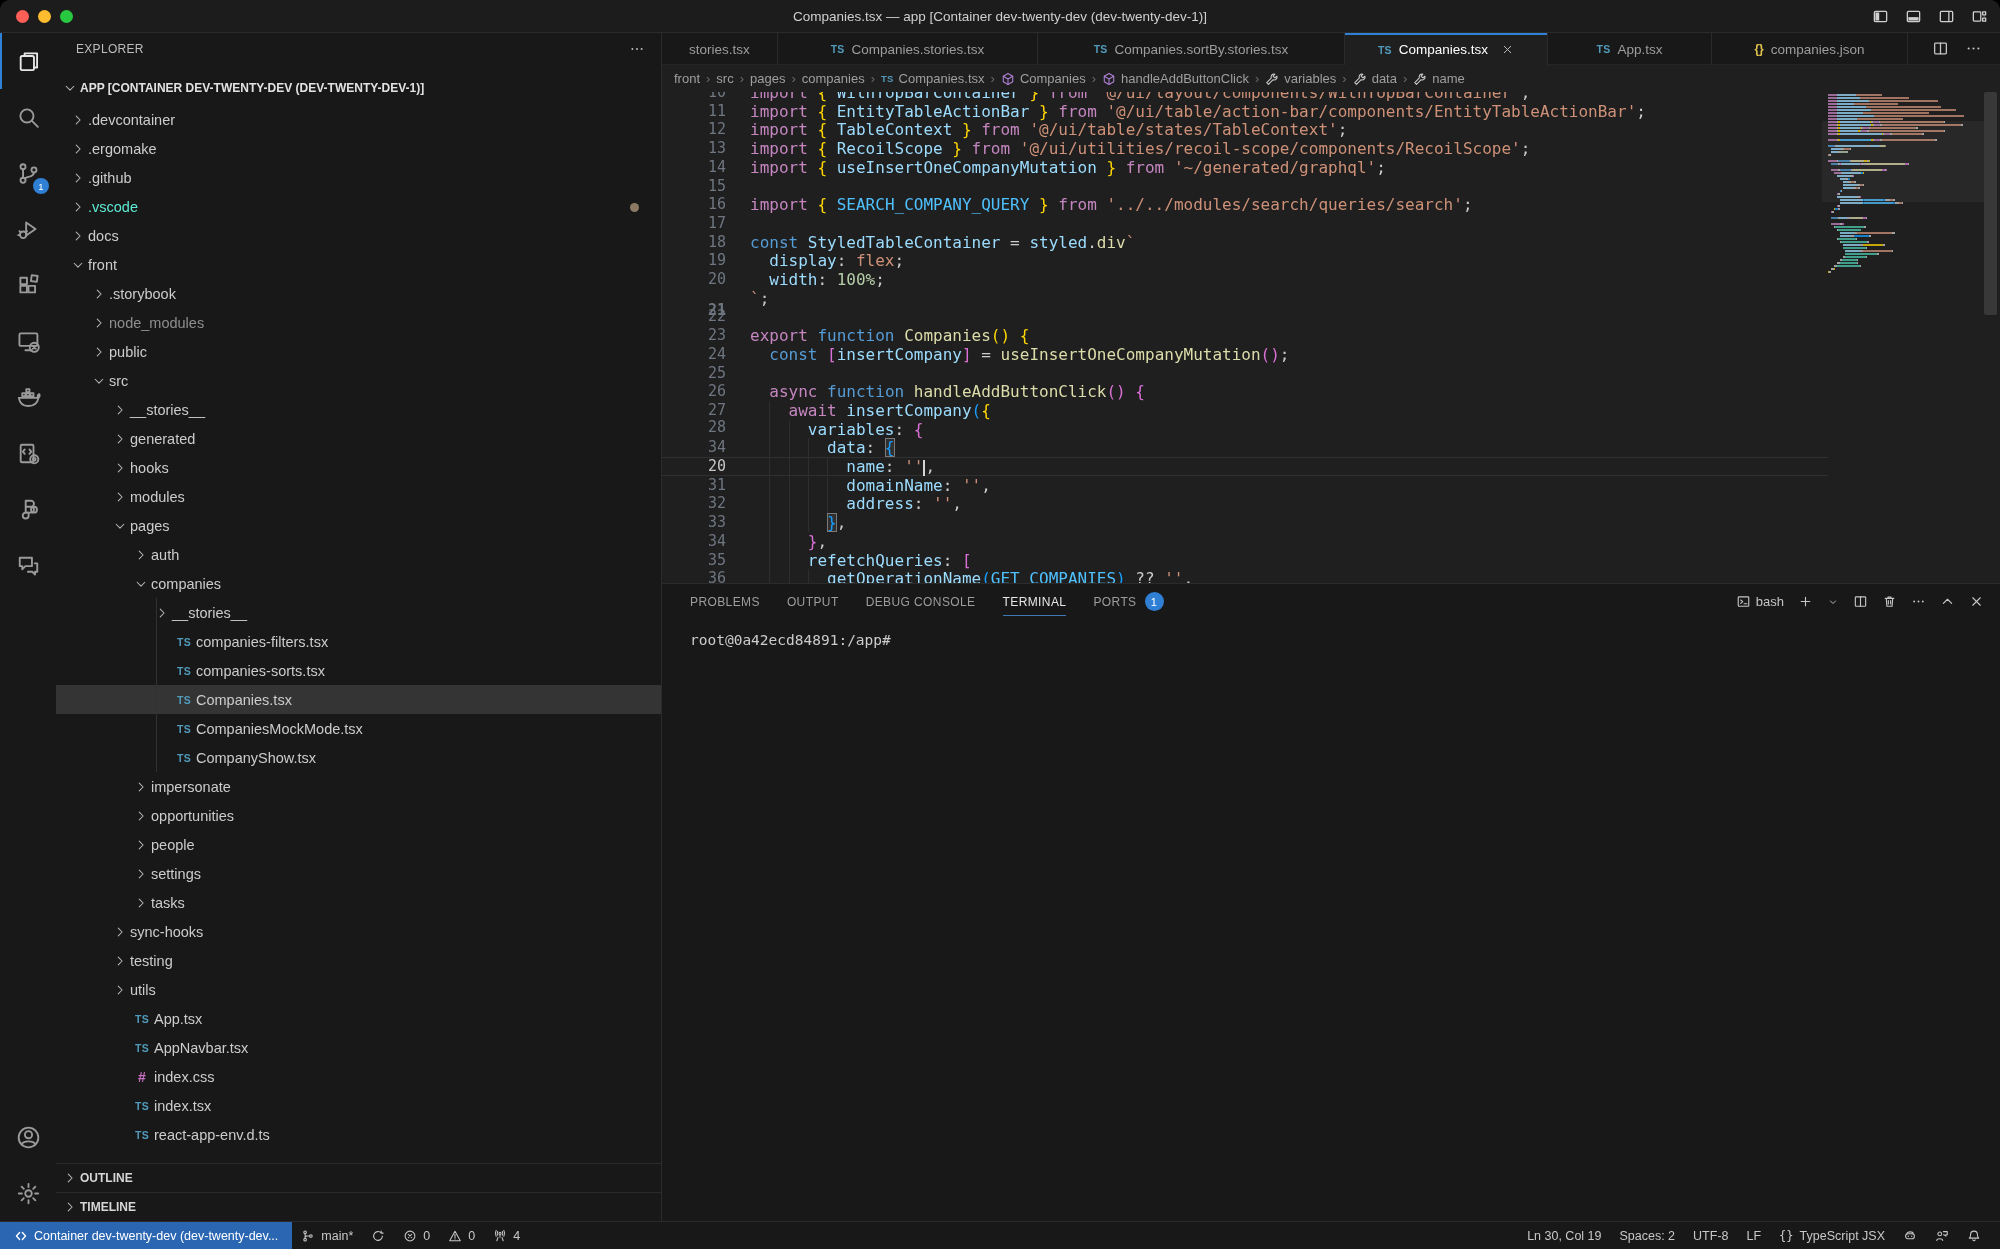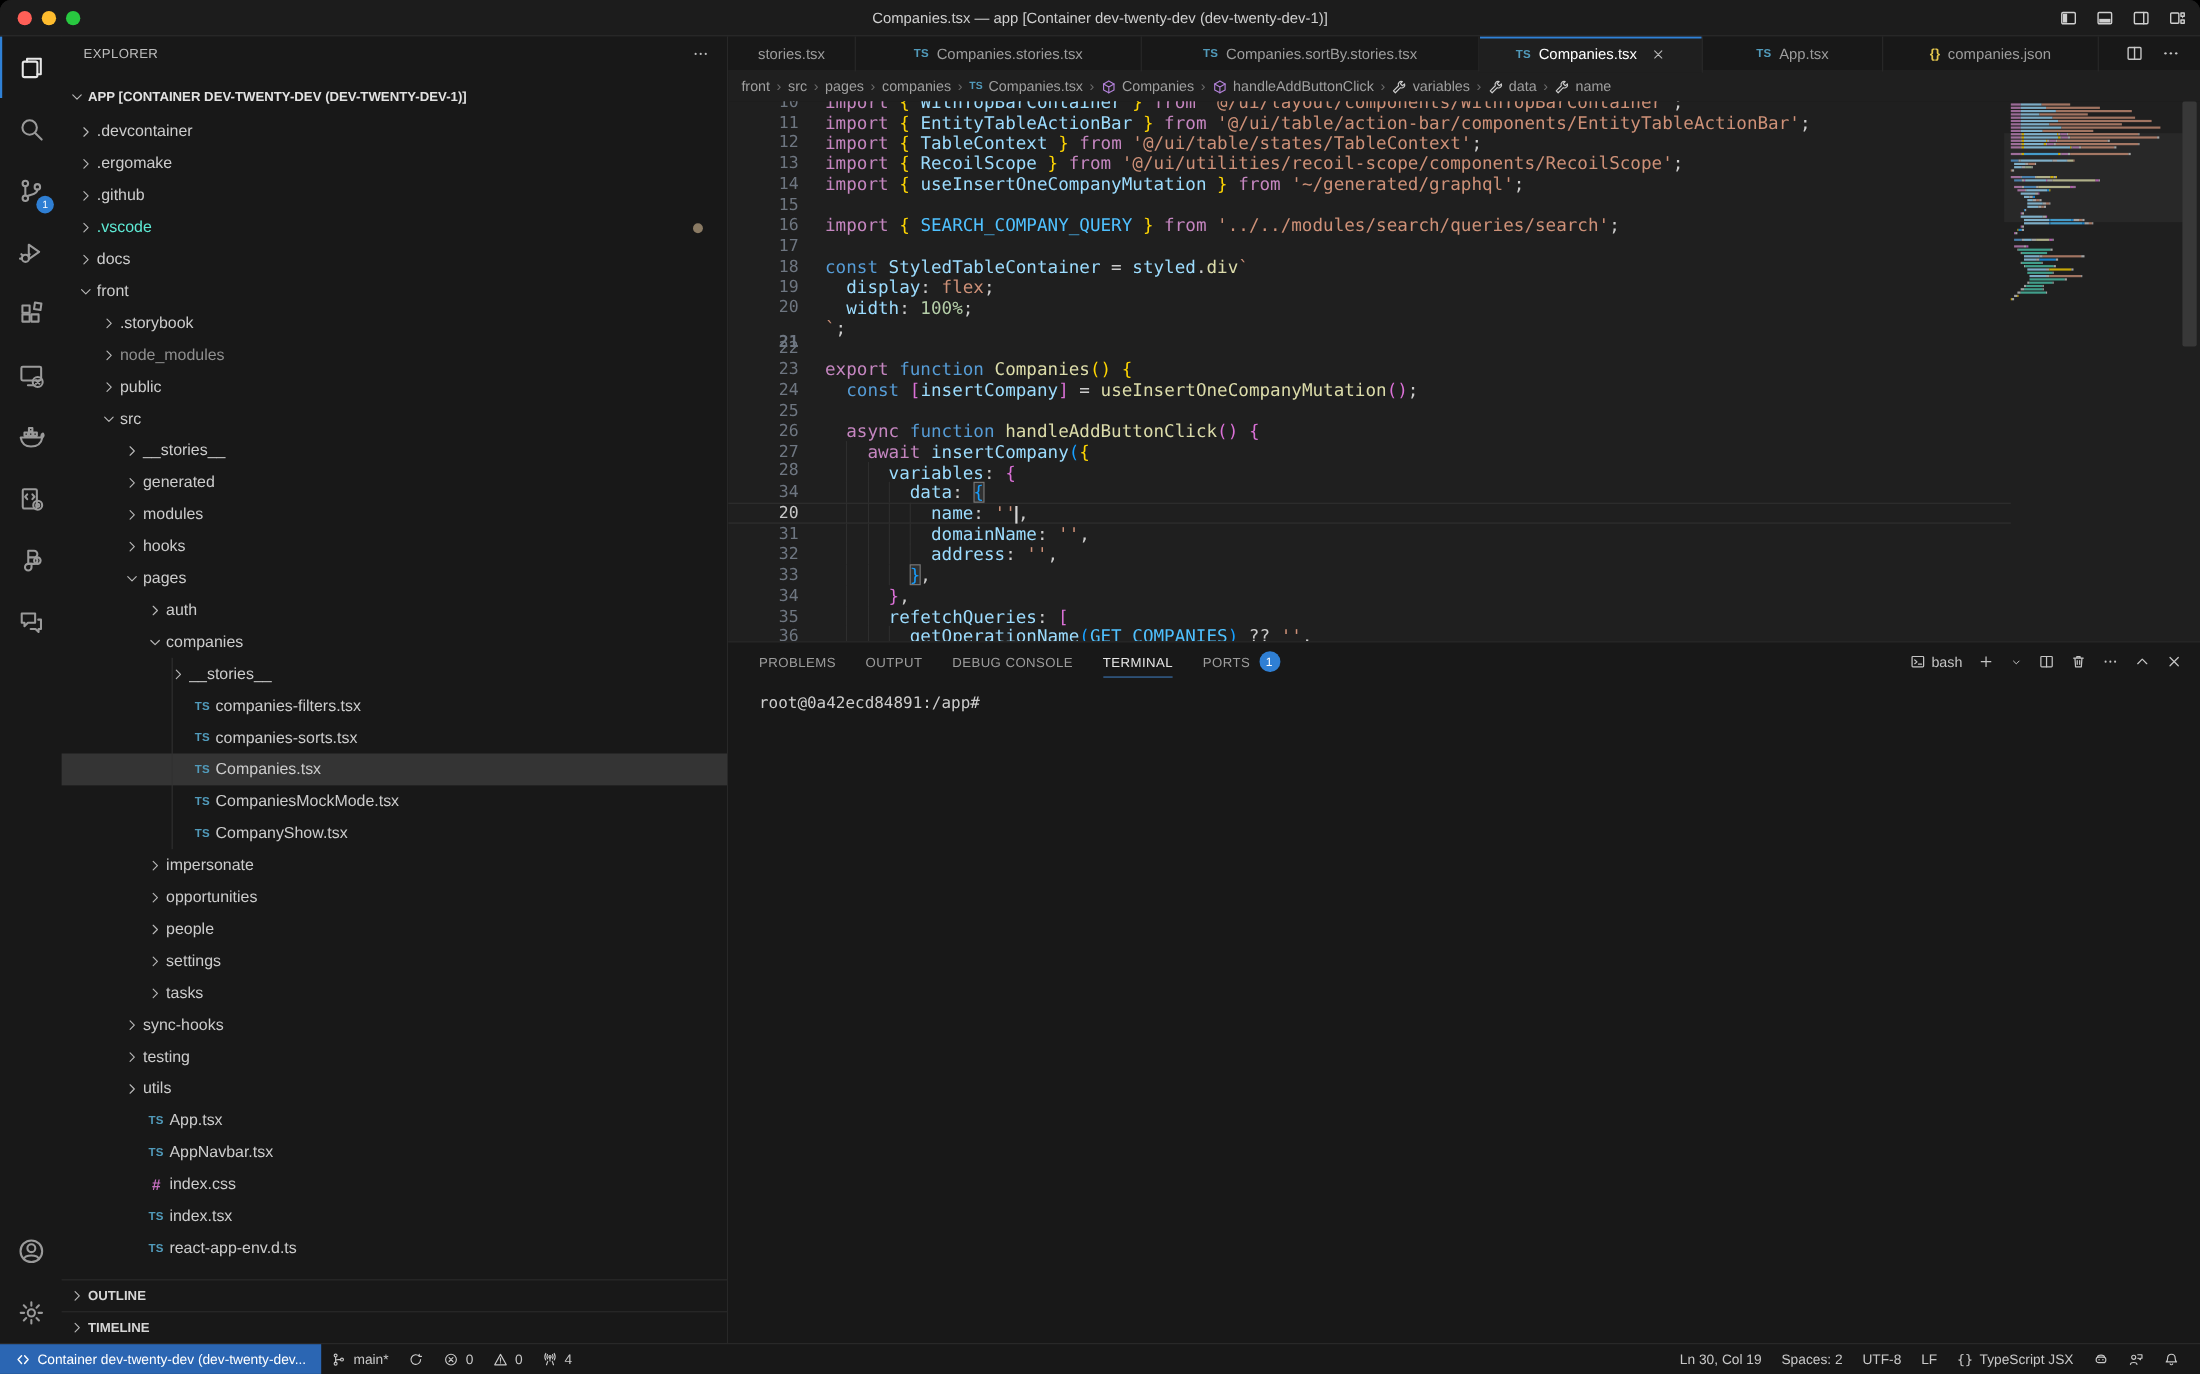--- a/index.html
+++ b/index.html
@@ -360,29 +360,29 @@
               </svg>
             </span>
             <span>generated</span>
           </div>
           <div class="row" style="padding-left: 54px;">
             <span class="chev">
               <svg width="14" height="14" viewBox="0 0 16 16" fill="none" stroke="currentColor" stroke-width="1.2" stroke-linecap="round" stroke-linejoin="round">
                 <path d="M6 3.6L10.4 8 6 12.4"></path>
               </svg>
             </span>
+            <span>hooks</span>
+          </div>
+          <div class="row" style="padding-left: 54px;">
+            <span class="chev">
+              <svg width="14" height="14" viewBox="0 0 16 16" fill="none" stroke="currentColor" stroke-width="1.2" stroke-linecap="round" stroke-linejoin="round">
+                <path d="M6 3.6L10.4 8 6 12.4"></path>
+              </svg>
+            </span>
             <span>modules</span>
-          </div>
-          <div class="row" style="padding-left: 54px;">
-            <span class="chev">
-              <svg width="14" height="14" viewBox="0 0 16 16" fill="none" stroke="currentColor" stroke-width="1.2" stroke-linecap="round" stroke-linejoin="round">
-                <path d="M6 3.6L10.4 8 6 12.4"></path>
-              </svg>
-            </span>
-            <span>hooks</span>
           </div>
           <div class="row" style="padding-left: 54px;">
             <span class="chev">
               <svg width="14" height="14" viewBox="0 0 16 16" fill="none" stroke="currentColor" stroke-width="1.2" stroke-linecap="round" stroke-linejoin="round">
                 <path d="M3.6 6L8 10.4 12.4 6"></path>
               </svg>
             </span>
             <span>pages</span>
           </div>
           <div class="row" style="padding-left: 75px; text-align: right;">

